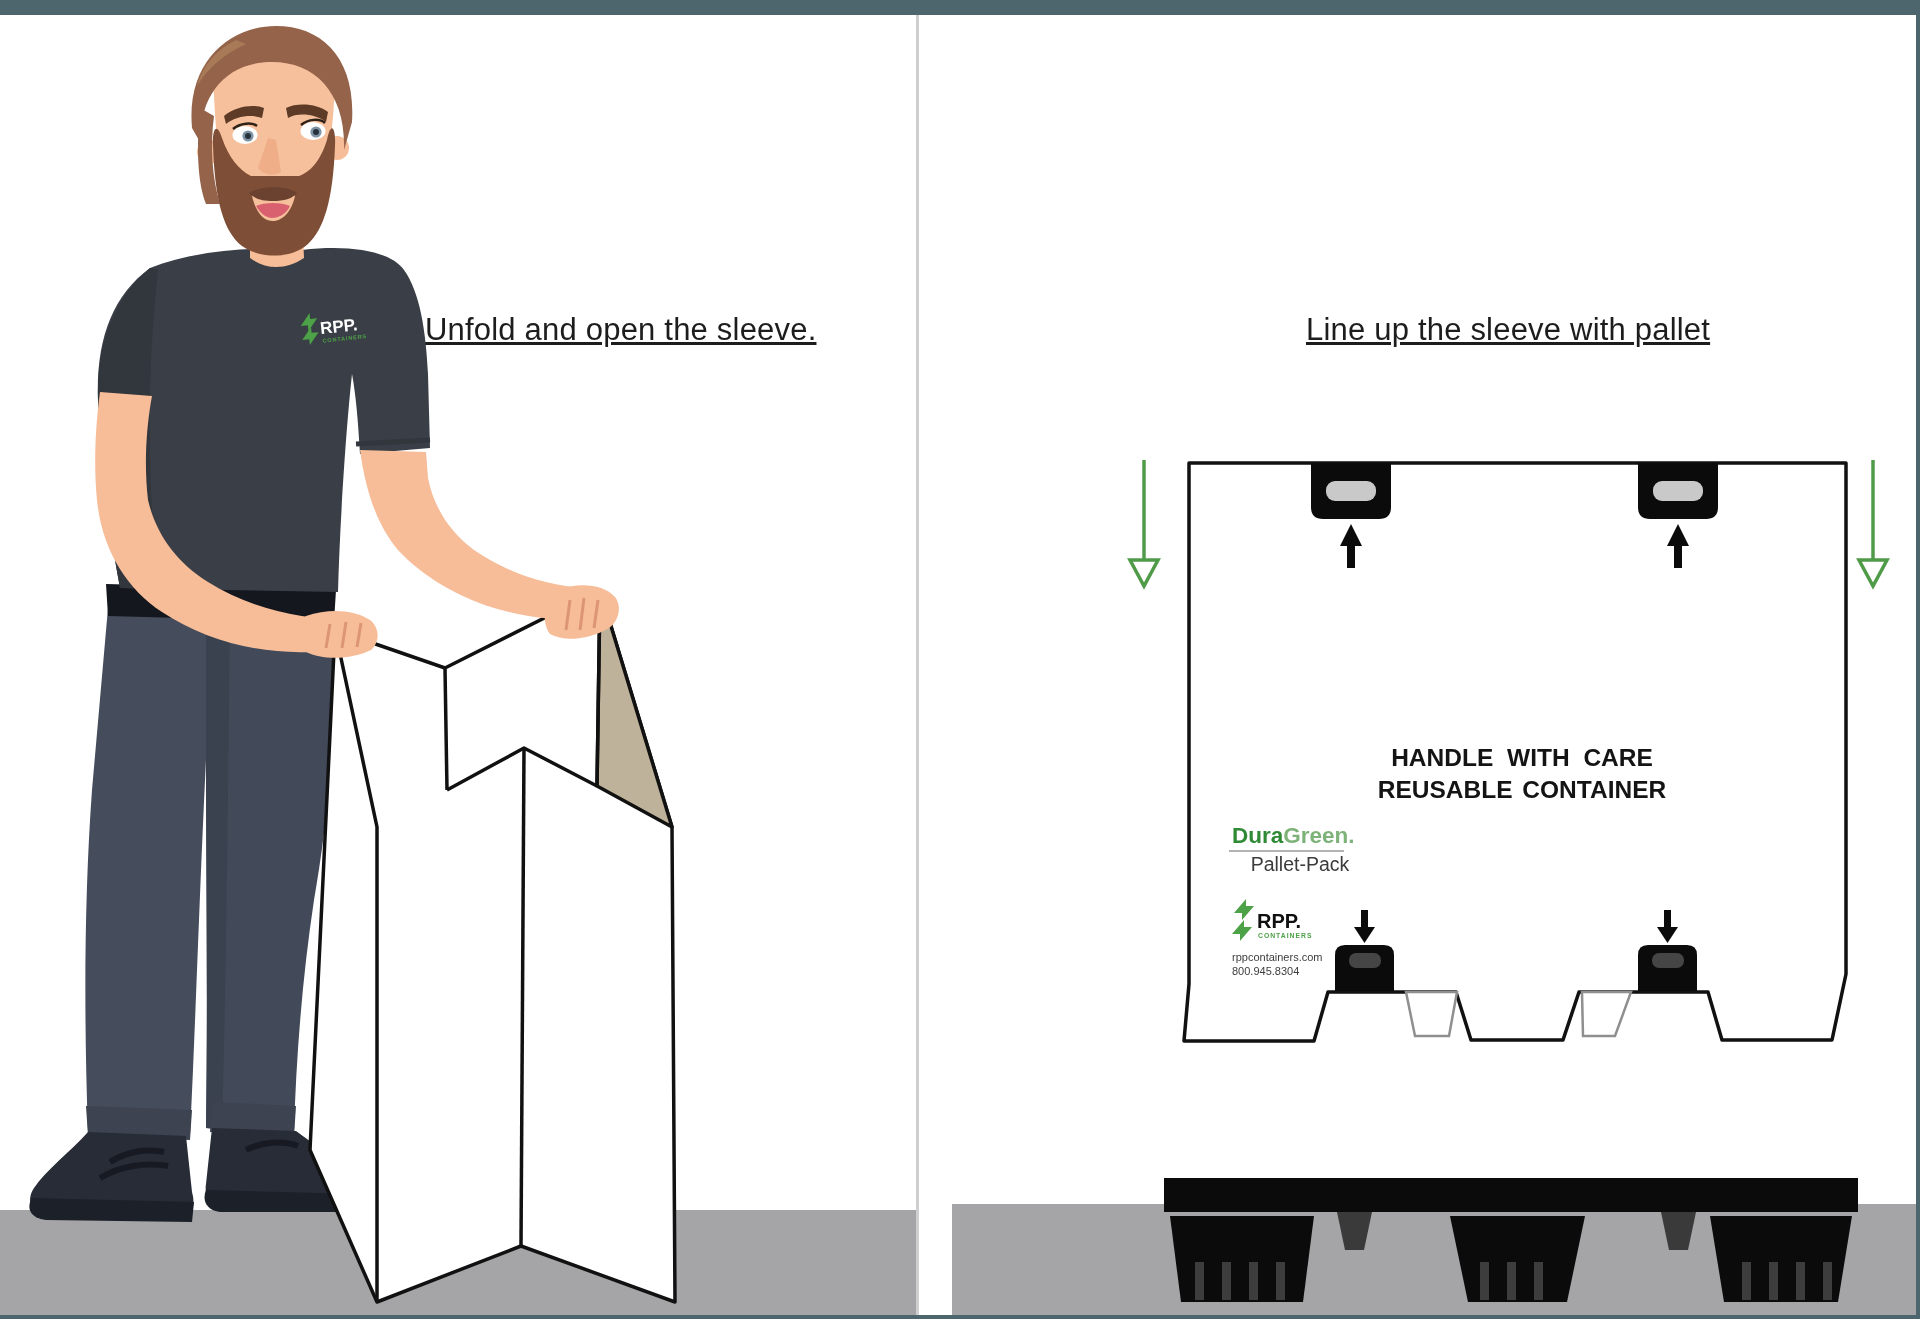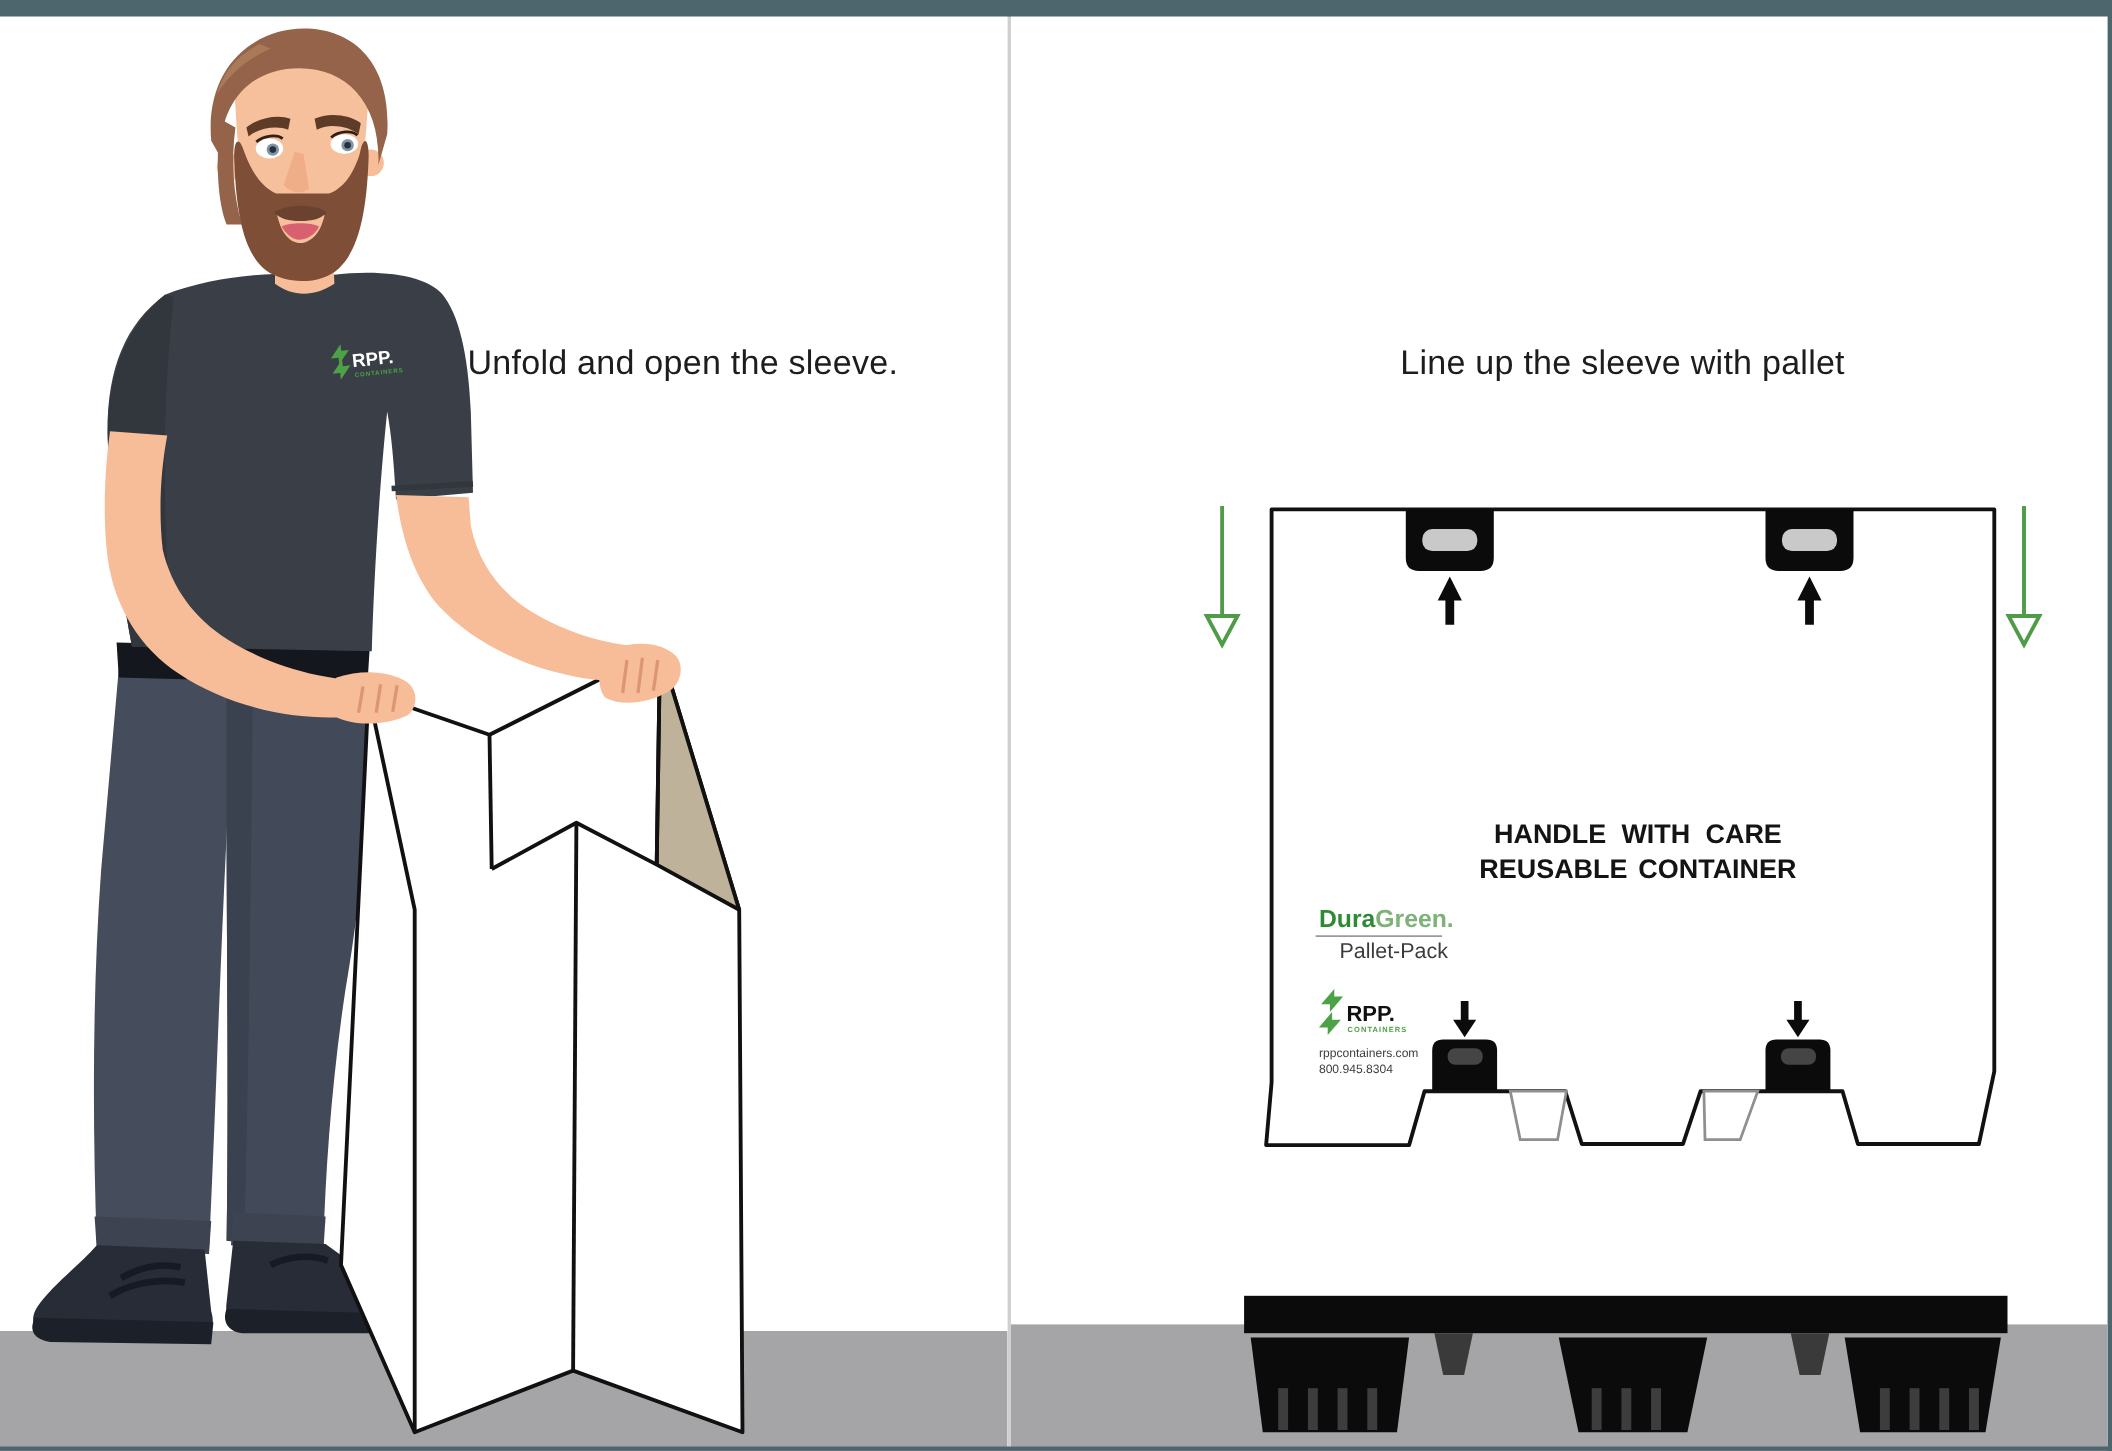--- a/index.html
+++ b/index.html
@@ -5,22 +5,22 @@
   html,body{margin:0;padding:0;background:#e8e8e8;}
   .canvas{position:relative;width:1920px;height:1319px;background:#ffffff;overflow:hidden;
           font-family:"Liberation Sans",sans-serif;}
   .topbar{position:absolute;left:0;top:0;width:1920px;height:15px;background:#4d666d;}
   .edge-right{position:absolute;right:0;top:0;width:4px;height:1319px;background:#4d666d;}
   .edge-bottom{position:absolute;left:0;bottom:0;width:1920px;height:4px;background:#4d666d;}
   .divider{position:absolute;left:916px;top:15px;width:3px;height:1301px;background:#cfcfcf;}
   .divider-top{position:absolute;left:916px;top:0;width:3px;height:15px;background:#5a6468;}
   .panel{position:absolute;top:15px;height:1301px;}
   .panel-left{left:0;width:916px;}
-  .panel-right{left:919px;width:832px;}
-  .caption{position:absolute;font-size:31px;color:#1d1d1d;letter-spacing:0.2px;white-space:nowrap;}
+  .panel-right{left:952px;width:832px;}
+  .caption{position:absolute;font-size:31px;color:#1d1d1d;letter-spacing:0.2px;white-space:nowrap;text-decoration:underline;}
   .caption-left{left:425px;top:297px;}
   .caption-right{left:354px;top:297px;}
   .art{position:absolute;left:0;top:0;}
   text{font-family:"Liberation Sans",sans-serif;}
   .hlabel{font-weight:bold;font-size:24.5px;fill:#141414;}
   .dg-bold{font-weight:bold;font-size:22.5px;fill:#2f8a35;}
   .dg-light{font-size:22.5px;fill:#67a661;font-weight:bold;opacity:0.85;}
   .dg-product{font-size:19.5px;fill:#3b3b3b;}
   .rpp-brand{font-weight:bold;font-size:20px;fill:#101010;}
   .rpp-sub{font-size:6.8px;fill:#4da146;letter-spacing:1px;font-weight:bold;}

